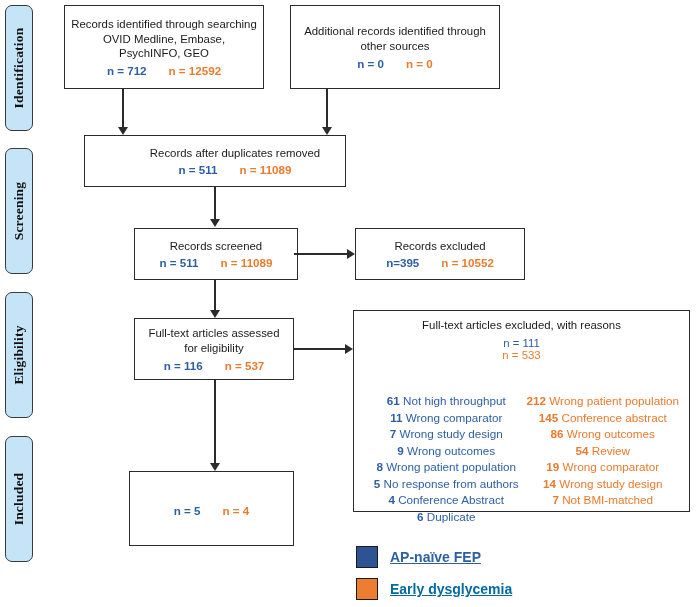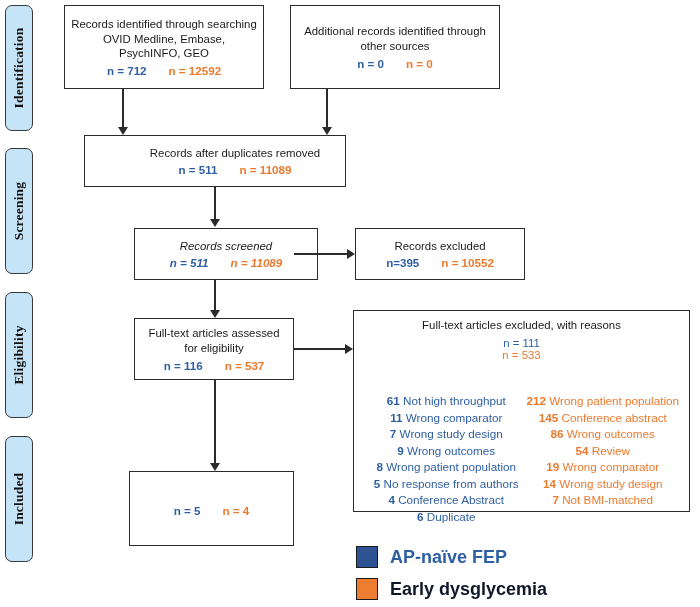--- a/index.html
+++ b/index.html
@@ -155,27 +155,28 @@
     align-items: center;
     margin-bottom: 10px;
   }
   .legend-swatch {
     width: 22px; height: 22px;
     border: 1.5px solid #1a1a1a;
     box-sizing: border-box;
     margin-right: 12px;
   }
   .legend-text {
-    font-size: 18px;
-    font-weight: bold;
+    font-size: 14px;
+    font-weight: bold;
+    text-decoration: underline;
   }
   .legend-row.blue .legend-swatch { background: #2e5395; }
   .legend-row.blue .legend-text { color: #2e5fa3; }
   .legend-row.orange .legend-swatch { background: #ed7d31; }
-  .legend-row.orange .legend-text { color: #0f172a; }
+  .legend-row.orange .legend-text { color: #0369a1; }
 </style>
 </head>
 <body>
 
 <div id="canvas">
 
   <div class="stage" id="stage-identification" style="top:5px; height:126px;">
     <span class="stage-label">Identification</span>
   </div>
   <div class="stage" id="stage-screening" style="top:148px; height:126px;">
@@ -213,21 +214,21 @@
     <div class="box-title">Records after duplicates removed</div>
     <div class="nrow">
       <span class="n-blue">n = 511</span>
       <span class="n-orange">n = 11089</span>
     </div>
   </div>
 
   <div class="vline" style="left:214px; top:187px; height:34px;"></div>
   <div class="arrow-down" style="left:210px; top:219px;"></div>
 
-  <div class="box" style="left:134px; top:228px; width:184px; height:52px;font-style:italic;">
+  <div class="box" style="left:134px; top:228px; width:164px; height:52px;">
     <div class="box-title">Records screened</div>
     <div class="nrow">
       <span class="n-blue">n = 511</span>
       <span class="n-orange">n = 11089</span>
     </div>
   </div>
 
   <div class="hline" style="left:294px; top:253px; width:54px;"></div>
   <div class="arrow-right" style="left:347px; top:249px;"></div>
 

